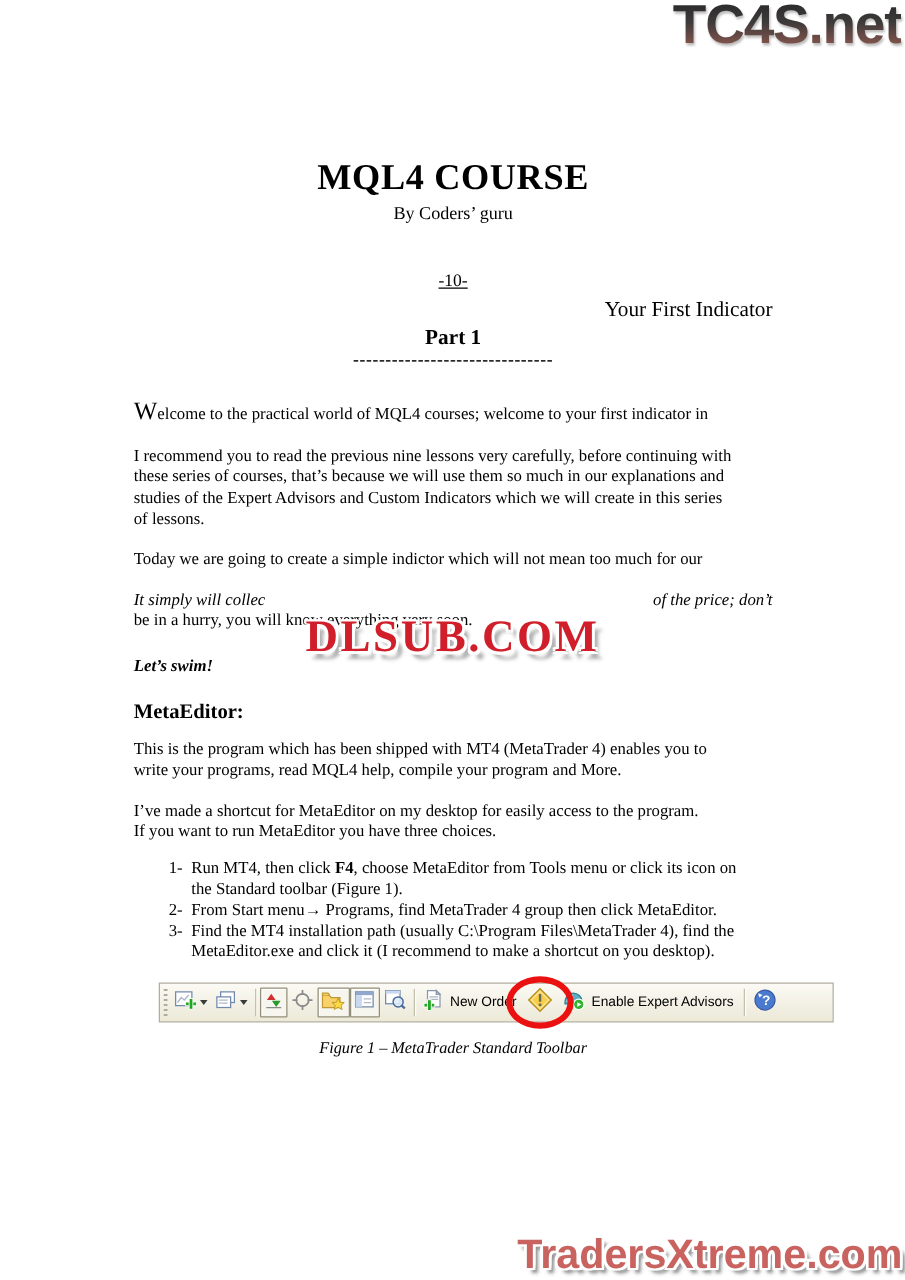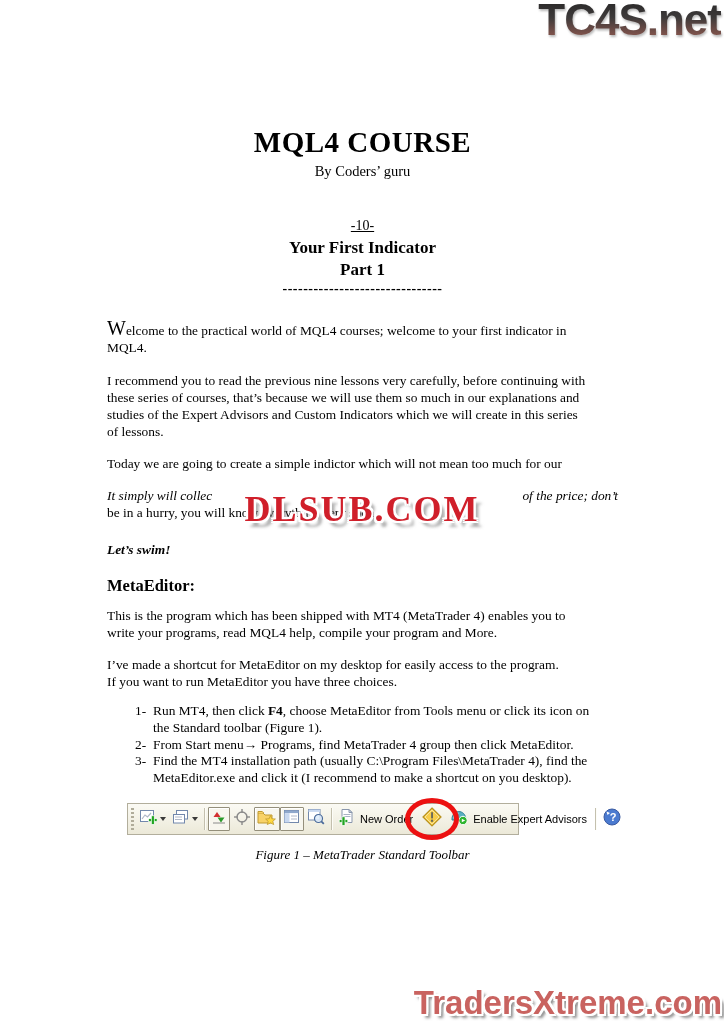--- a/index.html
+++ b/index.html
@@ -36,21 +36,21 @@
       -2px -2px 0 #fff, 2px -2px 0 #fff, -2px 2px 0 #fff, 2px 2px 0 #fff,
       -2px 0 0 #fff, 2px 0 0 #fff, 0 -2px 0 #fff, 0 2px 0 #fff,
       4px 4px 3px rgba(90,90,90,0.7);
   }
 
   
   .content { position:absolute; left:107px; top:0; width:511px; }
   .title { margin:126px 0 0; text-align:center; font-size:29px; font-weight:bold; letter-spacing:0.5px; line-height:1.15; }
   .byline { margin-top:4px; text-align:center; font-size:14.5px; }
   .lesson-num { margin-top:38px; text-align:center; font-size:14px;text-decoration:underline; }
-  .lesson-title { margin-top:3px; text-align:center; font-size:17px; font-weight:bold; line-height:1.25; }
+  .lesson-title { margin-top:3px; text-align:right; font-size:17px; font-weight:normal; line-height:1.25; }
   .lesson-part { text-align:center; font-size:17px; font-weight:bold; line-height:1.25; }
   .divider { margin-top:1px; text-align:center; font-size:14px; font-weight:bold; letter-spacing:0.5px; }
 
   p { margin:0; font-size:13.4px; line-height:16.8px; }
   .line { display:block; white-space:nowrap; }
   .initial { font-size:20px; line-height:0; }
   .p1 { margin-top:26px; }
   .p2 { margin-top:17px; }
   .p3 { margin-top:15px; }
   .p4 { margin-top:16px; }
@@ -60,21 +60,21 @@
   .p5 { margin-top:12px; }
   .p6 { margin-top:16px; }
 
   .list { margin-top:12px; font-size:13.4px; line-height:16.8px; }
   .li { display:flex; }
   .li .marker { flex:none; width:18px; margin-left:28px; }
   .li .li-text { flex:1; min-width:0; }
   .bold { font-weight:bold; }
 
   
-  .figure-wrap { position:relative; margin:16px 0 0 20px; width:392px; height:32px; }
+  .figure-wrap { position:relative; margin:16px 0 0 20px; width:540px; height:32px; }
   .toolbar {
     position:absolute; inset:0;
     background:linear-gradient(180deg,#fbfaf4,#ece9d8);
     border:1px solid #b2ae9c;
     display:flex; align-items:center; padding:0 2px; overflow:visible;
     font-family:"Liberation Sans", sans-serif;
   }
   .grip { flex:none; width:3px; height:22px; margin:0 3px 0 1px;
     background:repeating-linear-gradient(180deg,#b0ac9a 0 2px, rgba(0,0,0,0) 2px 4px); }
   .tb-btn { flex:none; height:24px; min-width:22px; display:flex; align-items:center; justify-content:center; gap:2px; padding:0 2px; border:1px solid transparent; }
@@ -101,21 +101,20 @@
     <h1 class="title">MQL4 COURSE</h1>
     <div class="byline">By Coders’ guru</div>
 
     <div class="lesson-num">-10-</div>
     <div class="lesson-title">Your First Indicator</div>
     <div class="lesson-part">Part 1</div>
     <div class="divider">-------------------------------</div>
 
     <p class="p1">
       <span class="line"><span class="initial">W</span><span>elcome to the practical world of MQL4 courses; welcome to your first indicator in</span></span>
-      <span class="line">MQL4.</span>
     </p>
 
     <p class="p2">
       <span class="line">I recommend you to read the previous nine lessons very carefully, before continuing with</span>
       <span class="line">these series of courses, that’s because we will use them so much in our explanations and</span>
       <span class="line">studies of the Expert Advisors and Custom Indicators which we will create in this series</span>
       <span class="line">of lessons.</span>
     </p>
 
     <p class="p3">

